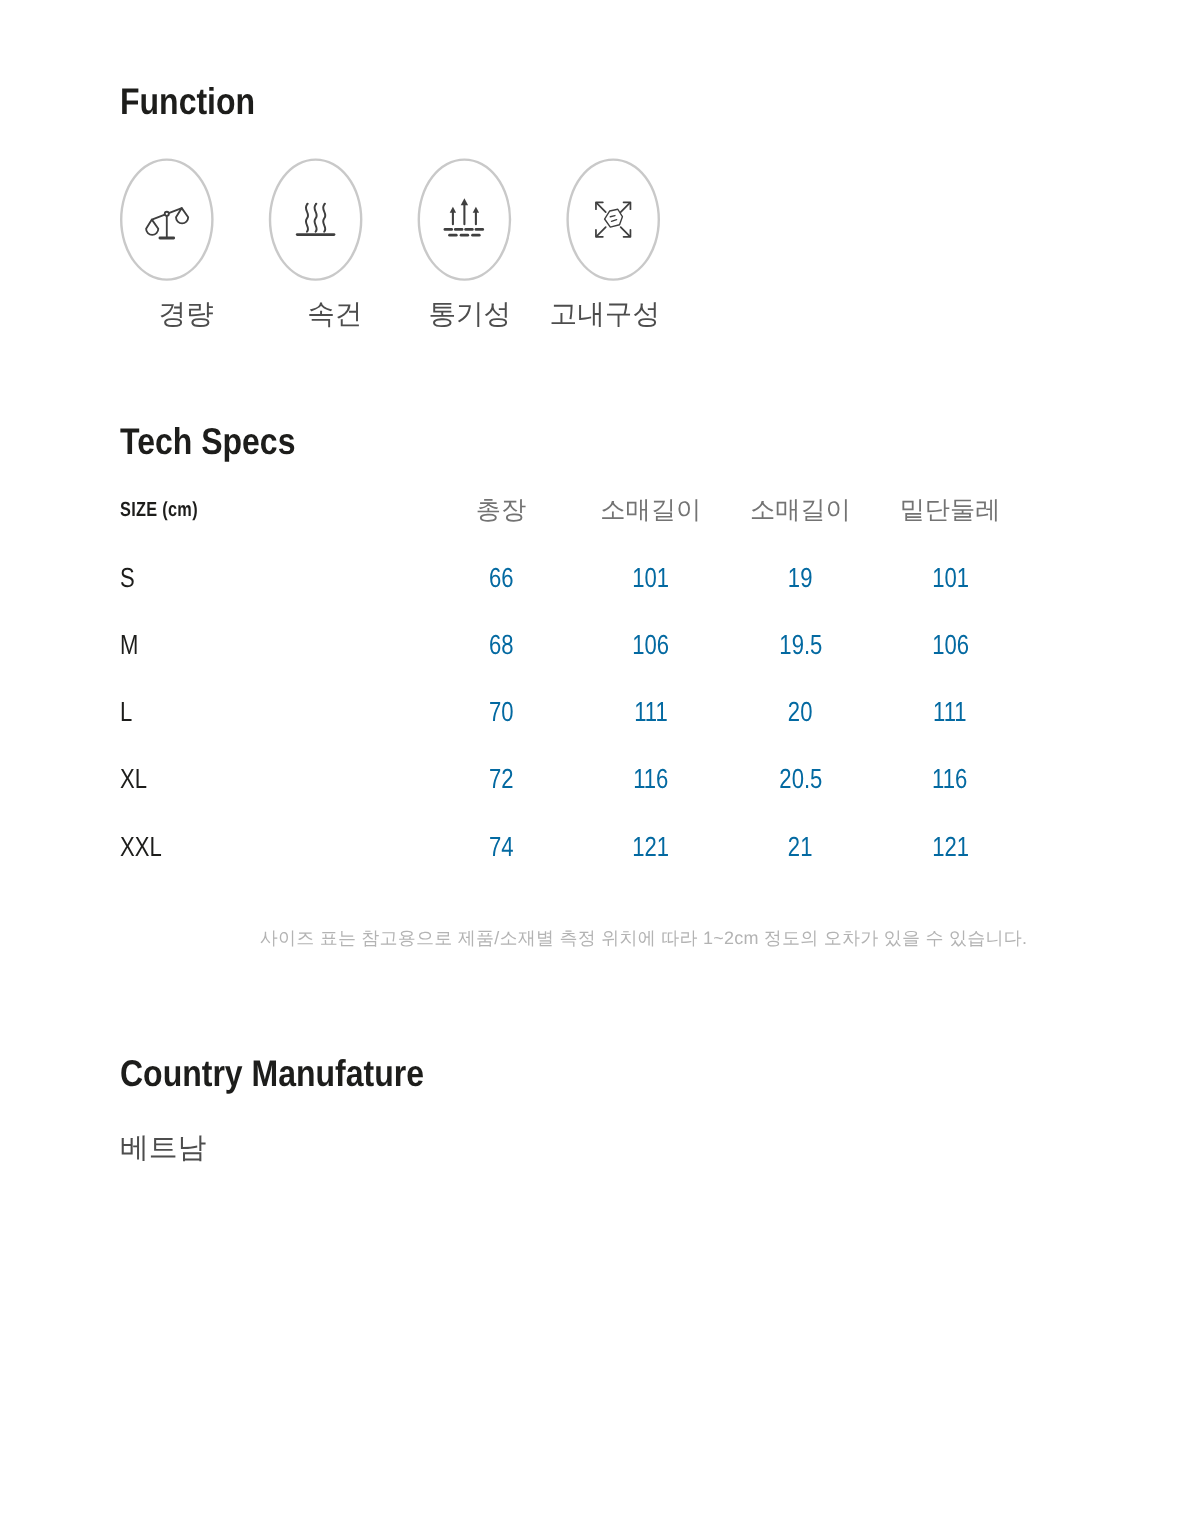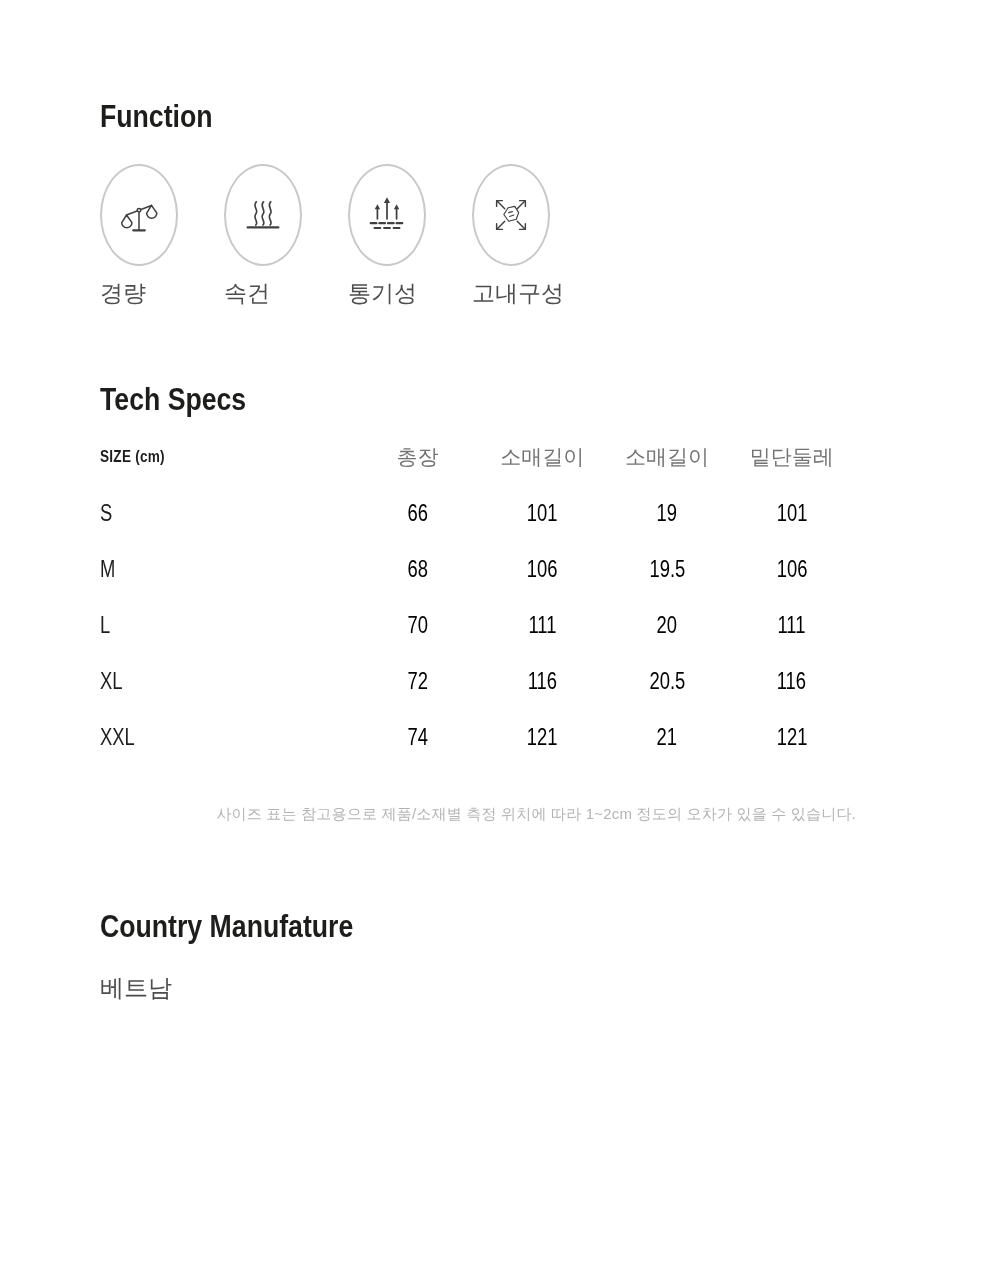--- a/index.html
+++ b/index.html
@@ -4,21 +4,21 @@
 <style>
   html, body { margin: 0; padding: 0; background: #ffffff; }
   .page {
     position: relative;
     width: 956px;
     height: 1262px;
     background: #ffffff;
     font-family: "Liberation Sans", sans-serif;
     color: #1d1d1b;
     box-sizing: border-box;
-    padding: 100px 100px 0 100px;
+    padding: 68px 100px 0 100px;
     overflow: hidden;
   }
   .heading {
     font-size: 31px;
     font-weight: 700;
     line-height: 1.1;
     color: #1d1d1b;
     margin: 0;
   }
   .heading > span {
@@ -30,21 +30,21 @@
   
   .icon-row {
     display: flex;
     margin-top: 30px;
   }
   .func-item {
     width: 78px;
     margin-right: 46px;
     display: flex;
     flex-direction: column;
-    align-items: flex-start;
+    align-items: flex-end;
   }
   .oval {
     width: 74px;
     height: 98px;
     border: 2px solid #c9c9c9;
     border-radius: 50%;
     display: flex;
     align-items: center;
     justify-content: center;
     background: #ffffff;
@@ -83,21 +83,21 @@
   .kor-head { font-size: 21px; color: #737373; }
   .cond {
     display: inline-block;
     transform: scaleX(0.8);
     transform-origin: center;
     white-space: nowrap;
   }
   .col-size .cond { transform-origin: left center; }
   .size-head { font-size: 17px; font-weight: 700; letter-spacing: 0.3px; }
   .size-cell { font-size: 23px; font-weight: 700; }
-  .num-cell { font-size: 23px; font-weight: 700; color: #000000; }
+  .num-cell { font-size: 23px; font-weight: 700; color: #0369a1; }
   .table-note {
     margin-top: 40px;
     text-align: right;
     font-size: 15px;
     color: #b3b3b3;
     letter-spacing: 0.2px;
   }
   
   .country { margin-top: 86px; }
   .country-text {

